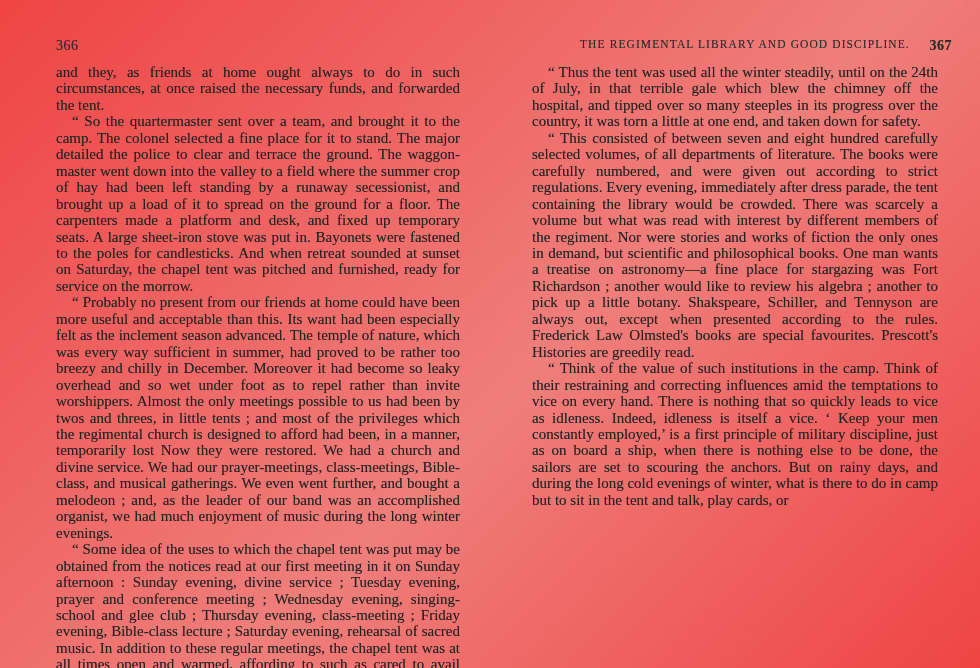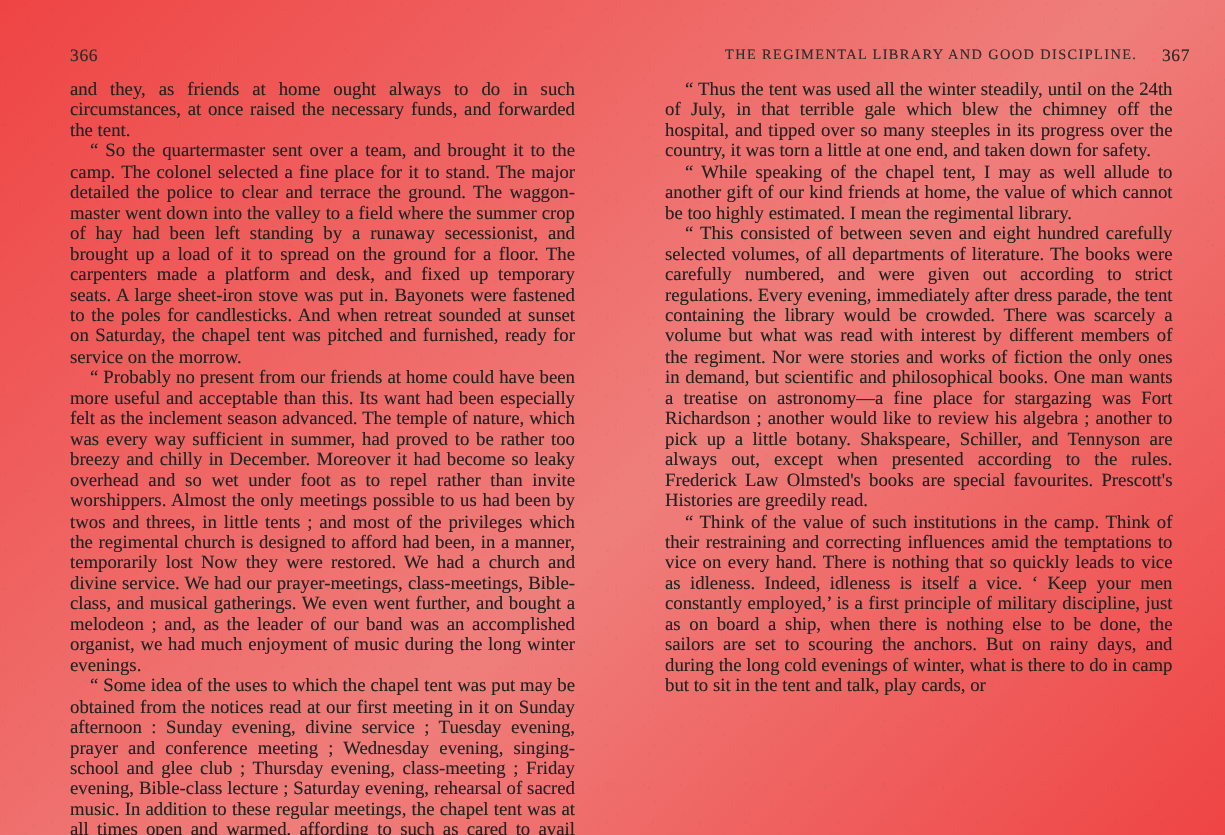--- a/index.html
+++ b/index.html
@@ -53,21 +53,21 @@
   }
   .rh-left  { left: 56px;  width: 400px; }
   .rh-right { left: 580px; width: 372px; }
 
   .folio {
     font-size: 14px;
     letter-spacing: .5px;
     color: #2b2b2b;
   }
   .rh-left .folio { float: left; }
-  .rh-right .folio { float: right; }
+  .rh-right .folio { float: right; font-weight: bold; }
 
   .rh-title {
     font-size: 11.5px;
     letter-spacing: 1.1px;
     color: #2e2e2e;
   }
   .rh-left .rh-title {
     display: block;
     text-align: center;
     padding-right: 55px;
@@ -128,18 +128,17 @@
 
   <div class="col col-left">
     <p>and they, as friends at home ought always to do in such circumstances, at once raised the necessary funds, and forwarded the tent.</p>
     <p class="indent">“ So the quartermaster sent over a team, and brought it to the camp. The colonel selected a fine place for it to stand. The major detailed the police to clear and terrace the ground. The waggon-master went down into the valley to a field where the summer crop of hay had been left standing by a runaway secessionist, and brought up a load of it to spread on the ground for a floor. The carpenters made a platform and desk, and fixed up temporary seats. A large sheet-iron stove was put in. Bayonets were fastened to the poles for candlesticks. And when retreat sounded at sunset on Saturday, the chapel tent was pitched and furnished, ready for service on the morrow.</p>
     <p class="indent">“ Probably no present from our friends at home could have been more useful and acceptable than this. Its want had been especially felt as the inclement season advanced. The temple of nature, which was every way sufficient in summer, had proved to be rather too breezy and chilly in December. Moreover it had become so leaky overhead and so wet under foot as to repel rather than invite worshippers. Almost the only meetings possible to us had been by twos and threes, in little tents ; and most of the privileges which the regimental church is designed to afford had been, in a manner, temporarily lost  Now they were restored. We had a church and divine service. We had our prayer-meetings, class-meetings, Bible-class, and musical gatherings. We even went further, and bought a melodeon ; and, as the leader of our band was an accomplished organist, we had much enjoyment of music during the long winter evenings.</p>
     <p class="indent">“ Some idea of the uses to which the chapel tent was put may be obtained from the notices read at our first meeting in it on Sunday afternoon : Sunday evening, divine service ; Tuesday evening, prayer and conference meeting ; Wednesday evening, singing-school and glee club ; Thursday evening, class-meeting ; Friday evening, Bible-class lecture ; Saturday evening, rehearsal of sacred music. In addition to these regular meetings, the chapel tent was at all times open and warmed, affording to such as cared to avail themselves of it an attractive place of resort from the crowded company tents.</p>
   </div>
 
   <div class="col col-right">
     <p class="indent">“ Thus the tent was used all the winter steadily, until on the 24th of July, in that terrible gale which blew the chimney off the hospital, and tipped over so many steeples in its progress over the country, it was torn a little at one end, and taken down for safety.</p>
-    <p class="indent">“ While speaking of the chapel tent, I may as well allude to another gift of our kind friends at home, the value of which cannot be too highly estimated. I mean the regimental library.</p>
     <p class="indent">“ This consisted of between seven and eight hundred carefully selected volumes, of all departments of literature. The books were carefully numbered, and were given out according to strict regulations. Every evening, immediately after dress parade, the tent containing the library would be crowded. There was scarcely a volume but what was read with interest by different members of the regiment. Nor were stories and works of fiction the only ones in demand, but scientific and philosophical books. One man wants a treatise on astronomy—a fine place for stargazing was Fort Richardson ; another would like to review his algebra ; another to pick up a little botany. Shakspeare, Schiller, and Tennyson are always out, except when presented according to the rules. Frederick Law Olmsted's books are special favourites. Prescott's Histories are greedily read.</p>
     <p class="indent">“ Think of the value of such institutions in the camp. Think of their restraining and correcting influences amid the temptations to vice on every hand. There is nothing that so quickly leads to vice as idleness. Indeed, idleness is itself a vice. ‘ Keep your men constantly employed,’ is a first principle of military discipline, just as on board a ship, when there is nothing else to be done, the sailors are set to scouring the anchors. But on rainy days, and during the long cold evenings of winter, what is there to do in camp but to sit in the tent and talk, play cards, or</p>
   </div>
 
 </div>
 
 </body></html>

